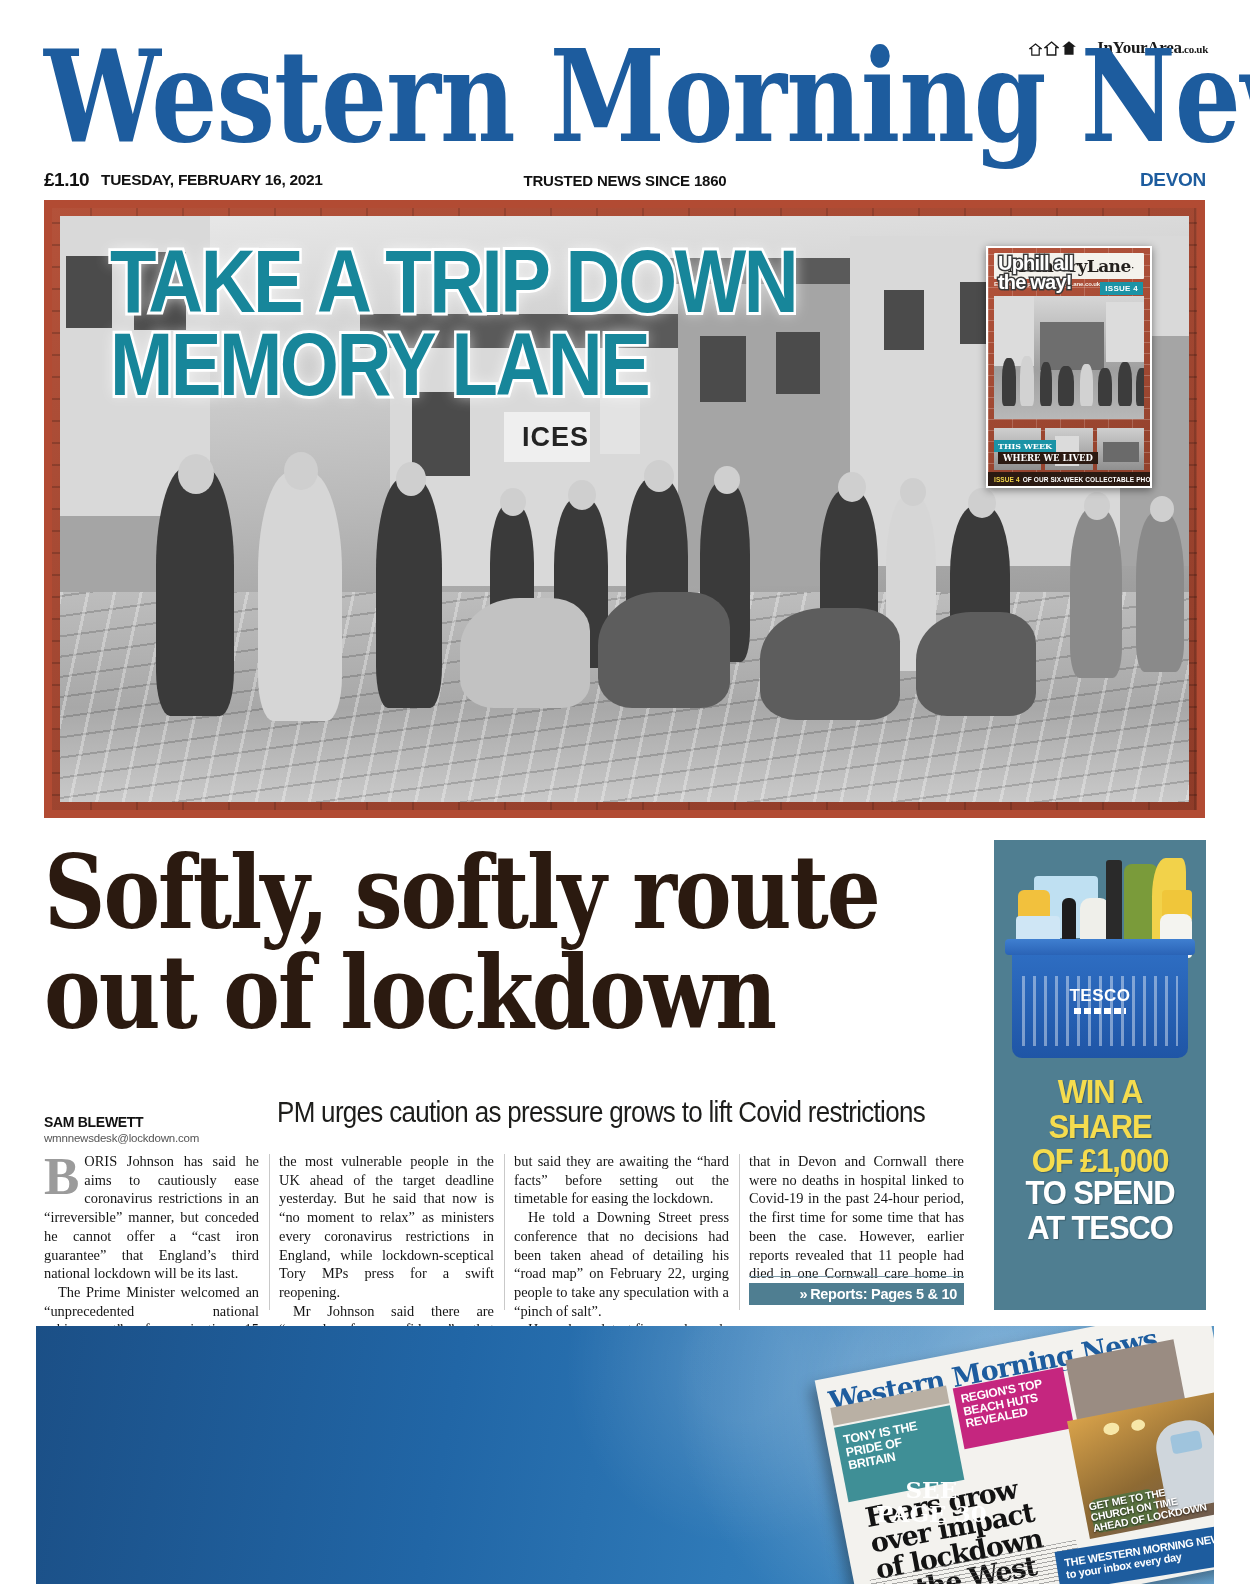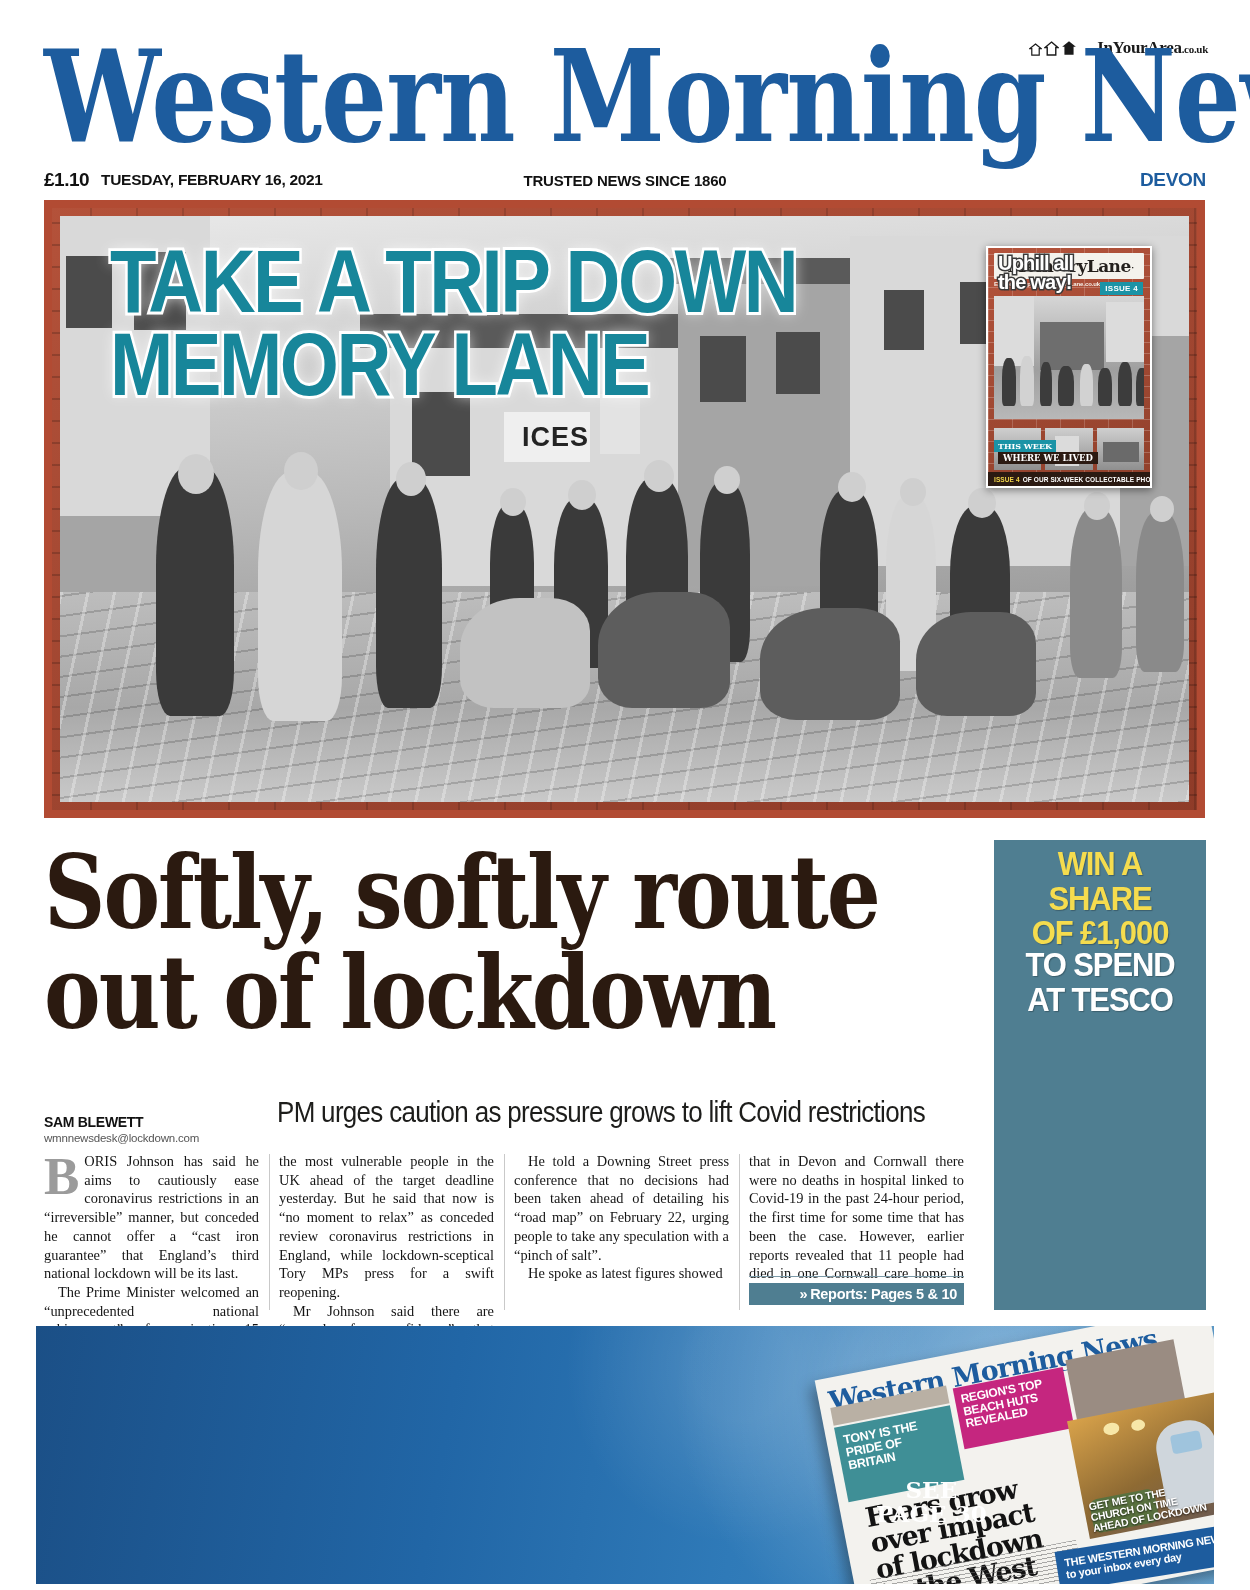--- a/index.html
+++ b/index.html
@@ -559,41 +559,58 @@
 
   <div class="deck">PM urges caution as pressure grows to lift Covid restrictions</div>
 
   <div class="cols">
     <div class="col">
       <p class="first"><span class="dropcap">B</span><span>ORIS Johnson has said he aims to cautiously ease coronavirus restrictions in an “irreversible” manner, but conceded he cannot offer a “cast iron guarantee” that England’s third national lockdown will be its last.</span></p>
       <p><span>The Prime Minister welcomed an “unprecedented national achievement” of vaccinating 15 million of</span></p>
     </div>
     <div class="col">
       <div class="col-rule"></div>
-      <p class="first"><span>the most vulnerable people in the UK ahead of the target deadline yesterday. But he said that now is “no moment to relax” as conceded review coronavirus restrictions in England, while lockdown-sceptical Tory MPs press for a swift reopening.</span></p>
+      <p class="first"><span>the most vulnerable people in the UK ahead of the target deadline yesterday. But he said that now is “no moment to relax” as ministers every coronavirus restrictions in England, while lockdown-sceptical Tory MPs press for a swift reopening.</span></p>
       <p><span>Mr Johnson said there are “grounds for confidence” that vaccinations reduce Covid-19’s spread,</span></p>
     </div>
     <div class="col">
       <div class="col-rule"></div>
+      <p class="first"><span>but said they are awaiting the “hard facts” before setting out the timetable for easing the lockdown.</span></p>
       <p><span>He told a Downing Street press conference that no decisions had been taken ahead of detailing his “road map” on February 22, urging people to take any speculation with a “pinch of salt”.</span></p>
       <p><span>He spoke as latest figures showed</span></p>
     </div>
     <div class="col">
       <div class="col-rule"></div>
       <p class="first"><span>that in Devon and Cornwall there were no deaths in hospital linked to Covid-19 in the past 24-hour period, the first time for some time that has been the case. However, earlier reports revealed that 11 people had died in one Cornwall care home in the past three weeks.</span></p>
     </div>
   </div>
 
   <div class="hrule"></div>
   <div class="reports">
     <span class="chev">»</span>
     <span>Reports: Pages 5 &amp; 10</span>
   </div>
 
   <div class="tesco-panel">
+    <div class="tesco-img">
+      <div class="goods g-card" style="left:40px;top:36px;width:64px;height:62px;"></div>
+      <div class="goods g-juice" style="left:24px;top:50px;width:32px;height:62px;"></div>
+      <div class="goods g-water" style="left:22px;top:76px;width:44px;height:46px;"></div>
+      <div class="goods g-bottle" style="left:68px;top:58px;width:14px;height:58px;"></div>
+      <div class="goods g-white" style="left:86px;top:58px;width:30px;height:52px;border-radius:10px;"></div>
+      <div class="goods g-black" style="left:112px;top:20px;width:16px;height:96px;border-radius:3px;"></div>
+      <div class="goods g-pine" style="left:130px;top:24px;width:34px;height:92px;"></div>
+      <div class="goods g-banana" style="left:158px;top:18px;width:34px;height:96px;"></div>
+      <div class="goods g-pedi" style="left:168px;top:50px;width:30px;height:32px;"></div>
+      <div class="goods g-milk" style="left:166px;top:74px;width:32px;height:44px;"></div>
+      <div class="basket">
+        <div class="basket-slots"></div>
+        <div class="basket-logo">TESCO</div>
+      </div>
+    </div>
     <div class="tesco-copy">
       <div class="t-win">WIN A SHARE
 OF £1,000</div>
       <div class="t-spend">TO SPEND
 AT TESCO</div>
     </div>
   </div>
 
   <div class="promo">
     <div class="promo-faces"></div>

